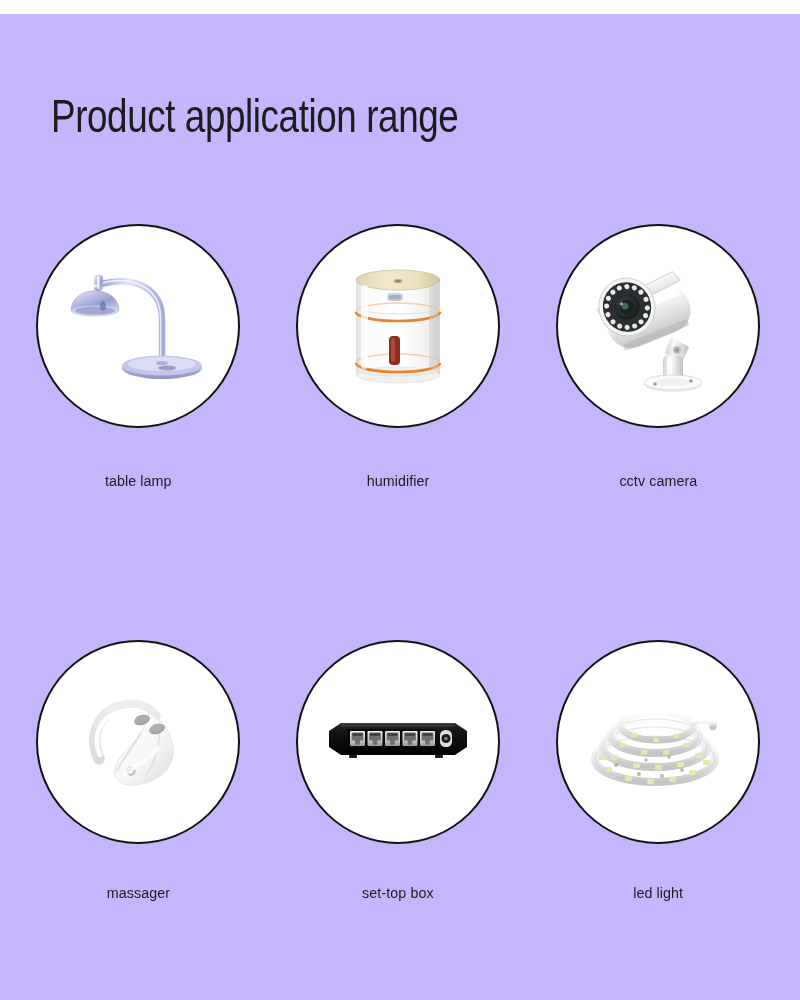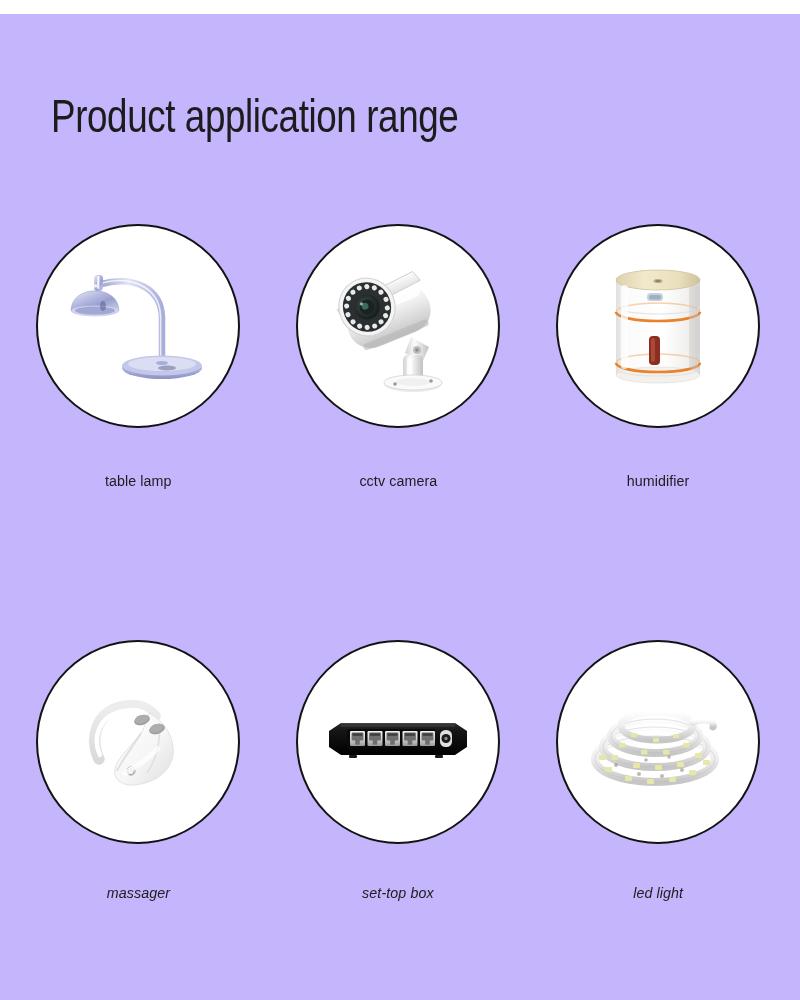--- a/index.html
+++ b/index.html
@@ -31,21 +31,21 @@
   }
 
   
   .grid {
     position:absolute;
     left:0; top:210px;
     width:737px;
     text-align:center;
   }
   .row { display:flex; width:800px; }
-  .row + .row { margin-top:150px;font-style:italic; }
+  .row + .row { margin-top:150px; }
   .cell {
     width:260px;
     display:flex;
     flex-direction:column;
     align-items:center;
   }
   .cell-r1 { margin-left:8px; }
 
   .circle {
     position:relative;
@@ -120,20 +120,73 @@
 
               <ellipse cx="99" cy="117" rx="40" ry="11" fill="url(#baseG)"></ellipse>
               <ellipse cx="99" cy="114.5" rx="40" ry="10" fill="#c3c7ea"></ellipse>
               <ellipse cx="99" cy="113" rx="34" ry="7" fill="#dfe1f5" opacity="0.85"></ellipse>
               <ellipse cx="104" cy="117" rx="9" ry="2.6" fill="#5e6190" opacity="0.5"></ellipse>
               <ellipse cx="99" cy="112" rx="6" ry="2" fill="#a9aed9"></ellipse>
             </svg>
           </div>
         </div>
         <div class="caption">table lamp</div>
+      </div>
+
+      <div class="cell">
+        <div class="circle">
+          <div class="art">
+            <svg viewBox="0 0 150 150">
+              <defs>
+                <linearGradient id="humBody" x1="0" y1="0" x2="1" y2="0">
+                  <stop offset="0%" stop-color="#dfdfdf"></stop>
+                  <stop offset="14%" stop-color="#fbfbfb"></stop>
+                  <stop offset="55%" stop-color="#ffffff"></stop>
+                  <stop offset="88%" stop-color="#f0efee"></stop>
+                  <stop offset="100%" stop-color="#d4d2cf"></stop>
+                </linearGradient>
+                <linearGradient id="humTop" x1="0" y1="0" x2="1" y2="0">
+                  <stop offset="0%" stop-color="#ded2ad"></stop>
+                  <stop offset="35%" stop-color="#f2e9cd"></stop>
+                  <stop offset="75%" stop-color="#eadfbc"></stop>
+                  <stop offset="100%" stop-color="#cfc29c"></stop>
+                </linearGradient>
+              </defs>
+
+              <path d="M33 29 L 117 29 L 117 124 L 33 124 Z" fill="url(#humBody)"></path>
+
+              <ellipse cx="75" cy="124" rx="42" ry="8" fill="#f3f1ee"></ellipse>
+              <ellipse cx="75" cy="124" rx="42" ry="8" fill="none" stroke="#dddbd7" stroke-width="0.6"></ellipse>
+
+              <ellipse cx="75" cy="29" rx="42" ry="10" fill="url(#humTop)"></ellipse>
+              <ellipse cx="75" cy="29" rx="42" ry="10" fill="none" stroke="#c7bb96" stroke-width="0.7"></ellipse>
+              <ellipse cx="75" cy="30" rx="4.5" ry="2" fill="#b9ac86"></ellipse>
+              <ellipse cx="75" cy="30" rx="2.6" ry="1.1" fill="#8e815f"></ellipse>
+
+              <path d="M33 61 A 42 9 0 0 0 117 61" fill="none" stroke="#e8822c" stroke-width="2.6"></path>
+              <path d="M33 61 A 42 9 0 0 1 117 61" fill="none" stroke="#f0a55e" stroke-width="1.4" opacity="0.5"></path>
+              <path d="M33 112 A 42 9 0 0 0 117 112" fill="none" stroke="#e8822c" stroke-width="2.6"></path>
+              <path d="M33 112 A 42 9 0 0 1 117 112" fill="none" stroke="#f0a55e" stroke-width="1.4" opacity="0.5"></path>
+
+              <path d="M33 56 A 42 7 0 0 0 117 56" fill="none" stroke="#e7e4df" stroke-width="1.2"></path>
+              <path d="M33 118 A 42 7 0 0 0 117 118" fill="none" stroke="#e7e4df" stroke-width="1.2"></path>
+
+              <rect x="64" y="42" width="16" height="8" rx="3.6" fill="#c6d2de"></rect>
+              <rect x="66" y="44" width="12" height="4.4" rx="2" fill="#9fb0c3"></rect>
+
+              <rect x="66" y="85" width="11" height="29" rx="4" fill="#8c2d21"></rect>
+              <rect x="68" y="87" width="4" height="24" rx="2" fill="#b0503c" opacity="0.8"></rect>
+
+              <rect x="38" y="34" width="7" height="84" rx="3.5" fill="#ffffff" opacity="0.75"></rect>
+
+              <rect x="106" y="34" width="9" height="84" rx="4" fill="#cbc8c4" opacity="0.45"></rect>
+            </svg>
+          </div>
+        </div>
+        <div class="caption">humidifier</div>
       </div>
 
       <div class="cell">
         <div class="circle">
           <div class="art">
             <svg viewBox="0 0 150 150">
               <defs>
                 <linearGradient id="camBody" x1="0" y1="0" x2="0" y2="1">
                   <stop offset="0%" stop-color="#ffffff"></stop>
                   <stop offset="40%" stop-color="#efefef"></stop>
@@ -206,73 +259,20 @@
               <ellipse cx="90" cy="133" rx="29" ry="8" fill="#ececec"></ellipse>
               <ellipse cx="90" cy="131.5" rx="29" ry="7.5" fill="#fafafa" stroke="#d3d3d3" stroke-width="0.8"></ellipse>
               <ellipse cx="90" cy="131" rx="17" ry="4" fill="#f0f0f0"></ellipse>
               <circle cx="72" cy="133" r="1.8" fill="#9a9a9a"></circle>
               <circle cx="108" cy="130" r="1.8" fill="#9a9a9a"></circle>
             </svg>
           </div>
         </div>
         <div class="caption">cctv camera</div>
       </div>
-
-      <div class="cell">
-        <div class="circle">
-          <div class="art">
-            <svg viewBox="0 0 150 150">
-              <defs>
-                <linearGradient id="humBody" x1="0" y1="0" x2="1" y2="0">
-                  <stop offset="0%" stop-color="#dfdfdf"></stop>
-                  <stop offset="14%" stop-color="#fbfbfb"></stop>
-                  <stop offset="55%" stop-color="#ffffff"></stop>
-                  <stop offset="88%" stop-color="#f0efee"></stop>
-                  <stop offset="100%" stop-color="#d4d2cf"></stop>
-                </linearGradient>
-                <linearGradient id="humTop" x1="0" y1="0" x2="1" y2="0">
-                  <stop offset="0%" stop-color="#ded2ad"></stop>
-                  <stop offset="35%" stop-color="#f2e9cd"></stop>
-                  <stop offset="75%" stop-color="#eadfbc"></stop>
-                  <stop offset="100%" stop-color="#cfc29c"></stop>
-                </linearGradient>
-              </defs>
-
-              <path d="M33 29 L 117 29 L 117 124 L 33 124 Z" fill="url(#humBody)"></path>
-
-              <ellipse cx="75" cy="124" rx="42" ry="8" fill="#f3f1ee"></ellipse>
-              <ellipse cx="75" cy="124" rx="42" ry="8" fill="none" stroke="#dddbd7" stroke-width="0.6"></ellipse>
-
-              <ellipse cx="75" cy="29" rx="42" ry="10" fill="url(#humTop)"></ellipse>
-              <ellipse cx="75" cy="29" rx="42" ry="10" fill="none" stroke="#c7bb96" stroke-width="0.7"></ellipse>
-              <ellipse cx="75" cy="30" rx="4.5" ry="2" fill="#b9ac86"></ellipse>
-              <ellipse cx="75" cy="30" rx="2.6" ry="1.1" fill="#8e815f"></ellipse>
-
-              <path d="M33 61 A 42 9 0 0 0 117 61" fill="none" stroke="#e8822c" stroke-width="2.6"></path>
-              <path d="M33 61 A 42 9 0 0 1 117 61" fill="none" stroke="#f0a55e" stroke-width="1.4" opacity="0.5"></path>
-              <path d="M33 112 A 42 9 0 0 0 117 112" fill="none" stroke="#e8822c" stroke-width="2.6"></path>
-              <path d="M33 112 A 42 9 0 0 1 117 112" fill="none" stroke="#f0a55e" stroke-width="1.4" opacity="0.5"></path>
-
-              <path d="M33 56 A 42 7 0 0 0 117 56" fill="none" stroke="#e7e4df" stroke-width="1.2"></path>
-              <path d="M33 118 A 42 7 0 0 0 117 118" fill="none" stroke="#e7e4df" stroke-width="1.2"></path>
-
-              <rect x="64" y="42" width="16" height="8" rx="3.6" fill="#c6d2de"></rect>
-              <rect x="66" y="44" width="12" height="4.4" rx="2" fill="#9fb0c3"></rect>
-
-              <rect x="66" y="85" width="11" height="29" rx="4" fill="#8c2d21"></rect>
-              <rect x="68" y="87" width="4" height="24" rx="2" fill="#b0503c" opacity="0.8"></rect>
-
-              <rect x="38" y="34" width="7" height="84" rx="3.5" fill="#ffffff" opacity="0.75"></rect>
-
-              <rect x="106" y="34" width="9" height="84" rx="4" fill="#cbc8c4" opacity="0.45"></rect>
-            </svg>
-          </div>
-        </div>
-        <div class="caption">humidifier</div>
-      </div>
     </div>
 
     <div class="row">
 
       <div class="cell cell-r1">
         <div class="circle">
           <div class="art">
             <svg viewBox="0 0 150 150">
               <defs>
                 <linearGradient id="masG" x1="0" y1="0" x2="1" y2="1">

